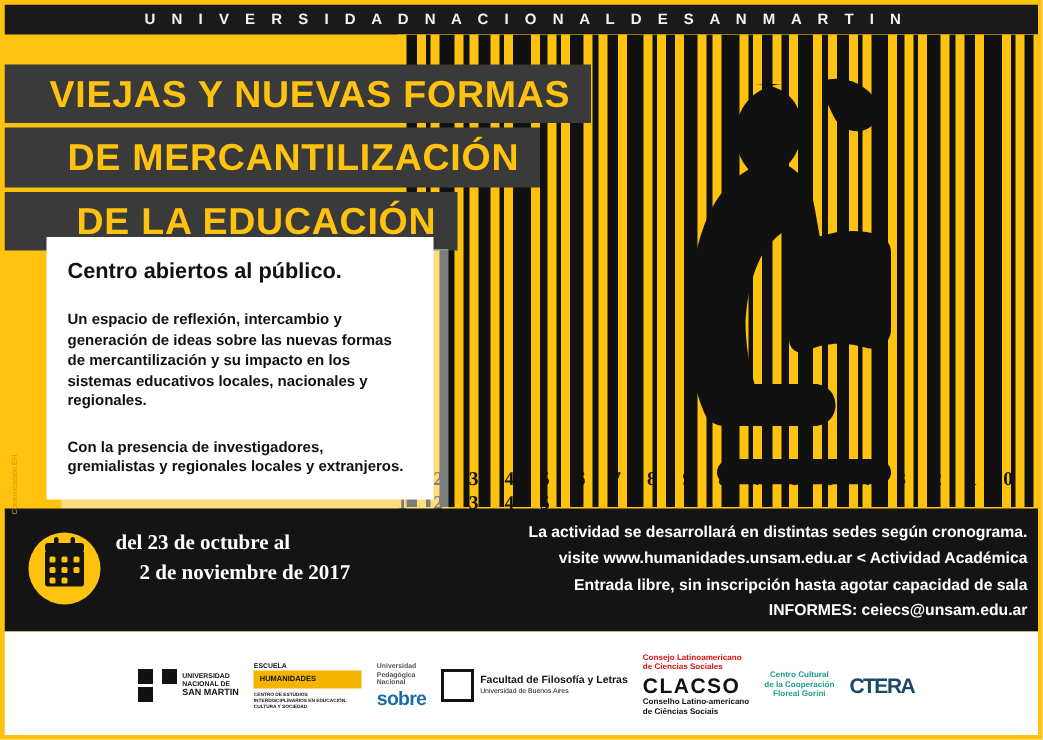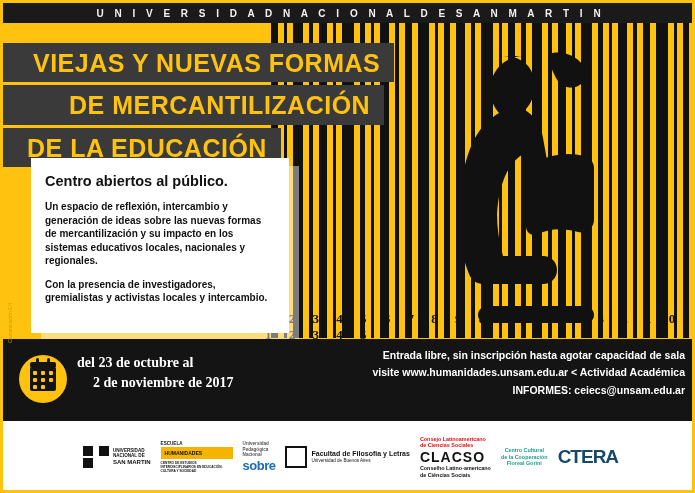--- a/index.html
+++ b/index.html
@@ -34,33 +34,33 @@
   
   .headline-wrap{position:absolute;left:0;top:20px;width:420px;}
   .hl{
     display:inline-block;background:#3a3a3a;color:#FFC20E;
     font-weight:bold;font-size:25px;letter-spacing:0.5px;
     padding:7px 14px 6px 30px;margin:0 0 3px 0;line-height:1.05;
     white-space:nowrap;
     font-family:"Liberation Sans",sans-serif;
   }
   .hl1{margin-top:20px;}
-  .hl2{padding-left:66px;}
-  .hl3{padding-left:24px;}
+  .hl2{padding-left:42px;}
+  .hl3{padding-left:48px;}
   
   .panel{
     position:absolute;left:28px;top:155px;width:258px;height:175px;
     background:#ffffff;color:#111;
     padding:14px 16px 10px 14px;box-sizing:border-box;
     box-shadow:10px 8px 0 rgba(255,255,255,0.45);
   }
   .panel h2{
     margin:0 0 10px 0;font-size:14.5px;line-height:1.25;font-weight:bold;
   }
-  .panel p{margin:3px 0 10px 0;font-size:10px;line-height:1.35;font-weight:bold;}
+  .panel p{margin:17px 0 10px 0;font-size:10px;line-height:1.35;font-weight:bold;}
   .panel p.last{margin-bottom:0;}
   
   .bottomband{
     position:absolute;left:0;top:336px;width:695px;height:82px;background:#141414;
   }
   .datebox{position:absolute;left:16px;top:348px;width:250px;height:58px;color:#fff;}
   .cal{
     position:absolute;left:0;top:4px;width:48px;height:48px;border-radius:50%;
     background:#FFC20E;
   }
@@ -91,21 +91,21 @@
   .unsam-mark{width:26px;height:22px;background:
      linear-gradient(#111,#111) left top/10px 10px no-repeat,
      linear-gradient(#111,#111) right top/10px 10px no-repeat,
      linear-gradient(#111,#111) left bottom/10px 10px no-repeat;}
   .hum{background:#F4B400;color:#111;padding:3px 4px;font-size:5px;font-weight:bold;line-height:1.2;}
   .unipe{color:#1b6ca8;font-weight:bold;font-size:13px;letter-spacing:-0.5px;}
   .unipe-sub{color:#555;font-size:4.6px;font-weight:bold;line-height:1.2;}
   .clacso .dot{color:#d11;font-weight:bold;font-size:5.4px;line-height:1.25;}
   .clacso .nm{color:#111;font-weight:bold;font-size:14px;letter-spacing:1px;}
   .ccc{color:#1b9e8a;font-weight:bold;font-size:5.4px;line-height:1.2;text-align:center;}
-  .ctera{color:#19486b;font-weight:bold;font-size:19px;letter-spacing:-1px;}
+  .ctera{color:#19486b;font-weight:bold;font-size:14px;letter-spacing:-1px;}
   .vertical-credit{
     position:absolute;left:4px;top:340px;color:#c9a200;font-size:5px;
     transform:rotate(-90deg);transform-origin:left top;white-space:nowrap;
   }
   .fyl{font-size:7px;line-height:1.2;color:#111;font-weight:bold;}
   .fyl .s{font-size:4.6px;font-weight:normal;}
 </style>
 </head>
 <body>
 
@@ -192,21 +192,21 @@
     <div class="hl hl1">VIEJAS Y NUEVAS FORMAS</div><br>
     <div class="hl hl2">DE MERCANTILIZACIÓN</div><br>
     <div class="hl hl3">DE LA EDUCACIÓN</div>
   </div>
 
   <div class="panel">
     <h2>
       <span>Centro abiertos al público.</span><br>
     </h2>
     <p>Un espacio de reflexión, intercambio y generación de ideas sobre las nuevas formas de mercantilización y su impacto en los sistemas educativos locales, nacionales y regionales.</p>
-    <p class="last">Con la presencia de investigadores, gremialistas y activistas locales y intercambio.</p>
+    <p class="last">Con la presencia de investigadores, gremialistas y regionales locales y extranjeros.</p>
   </div>
 
   <div class="bottomband"></div>
 
   <div class="vertical-credit">Comunicación EH</div>
 
   <div class="datebox">
     <div class="cal">
       <div class="cal-peg" style="left:17px;"></div>
       <div class="cal-peg" style="left:28px;"></div>
@@ -222,22 +222,23 @@
           <i style="left:11px;top:18px;"></i>
       </div>
     </div>
     <div class="datetext">
       <div>del 23 de octubre al</div>
       <div class="l2">2 de noviembre de 2017</div>
     </div>
   </div>
 
   <div class="rightinfo">
+    <div>La actividad se desarrollará en distintas sedes según cronograma.</div>
+    <div>visite www.humanidades.unsam.edu.ar &lt; Actividad Académica</div>
     <div>Entrada libre, sin inscripción hasta agotar capacidad de sala</div>
-    <div>visite www.humanidades.unsam.edu.ar &lt; Actividad Académica</div>
     <div>INFORMES: ceiecs@unsam.edu.ar</div>
   </div>
 
   <div class="logos">
 
     <div class="logo">
       <div class="unsam-mark"></div>
       <div class="txt">
         <div>UNIVERSIDAD</div>
         <div>NACIONAL DE</div>

